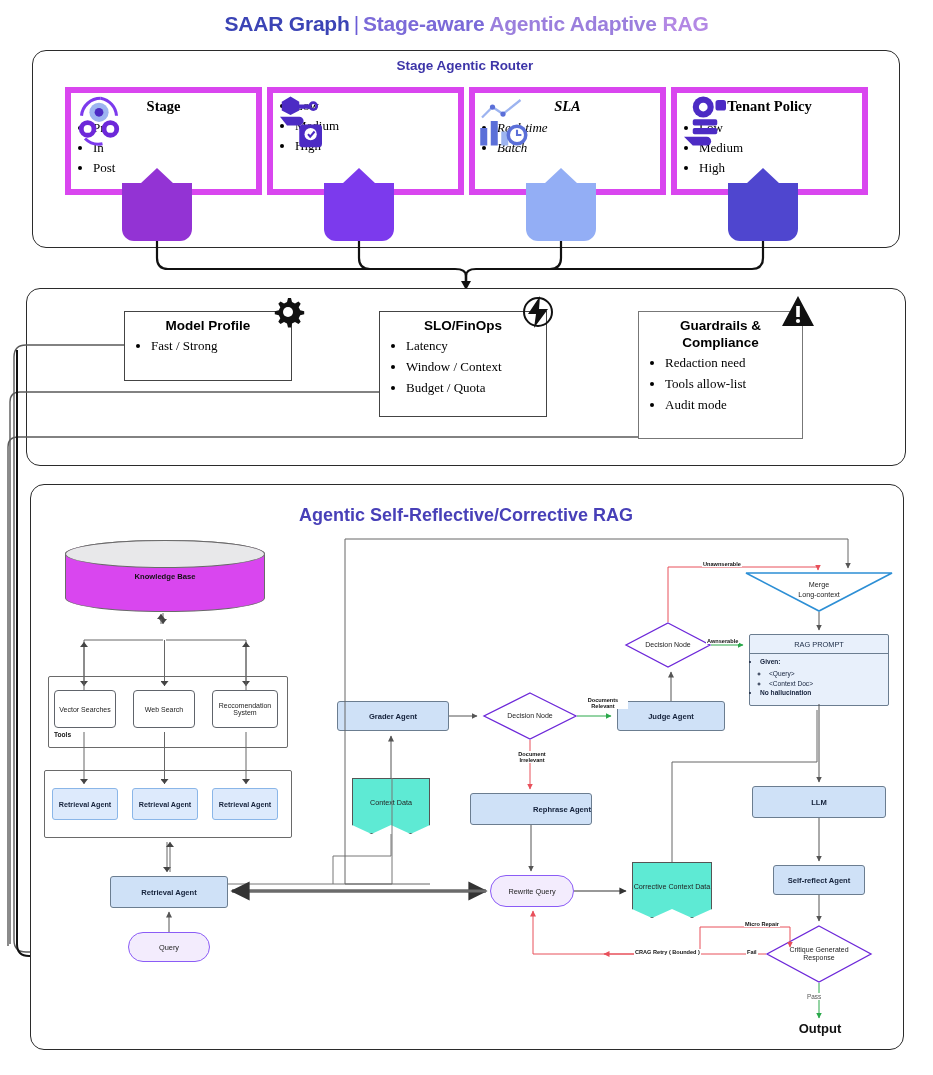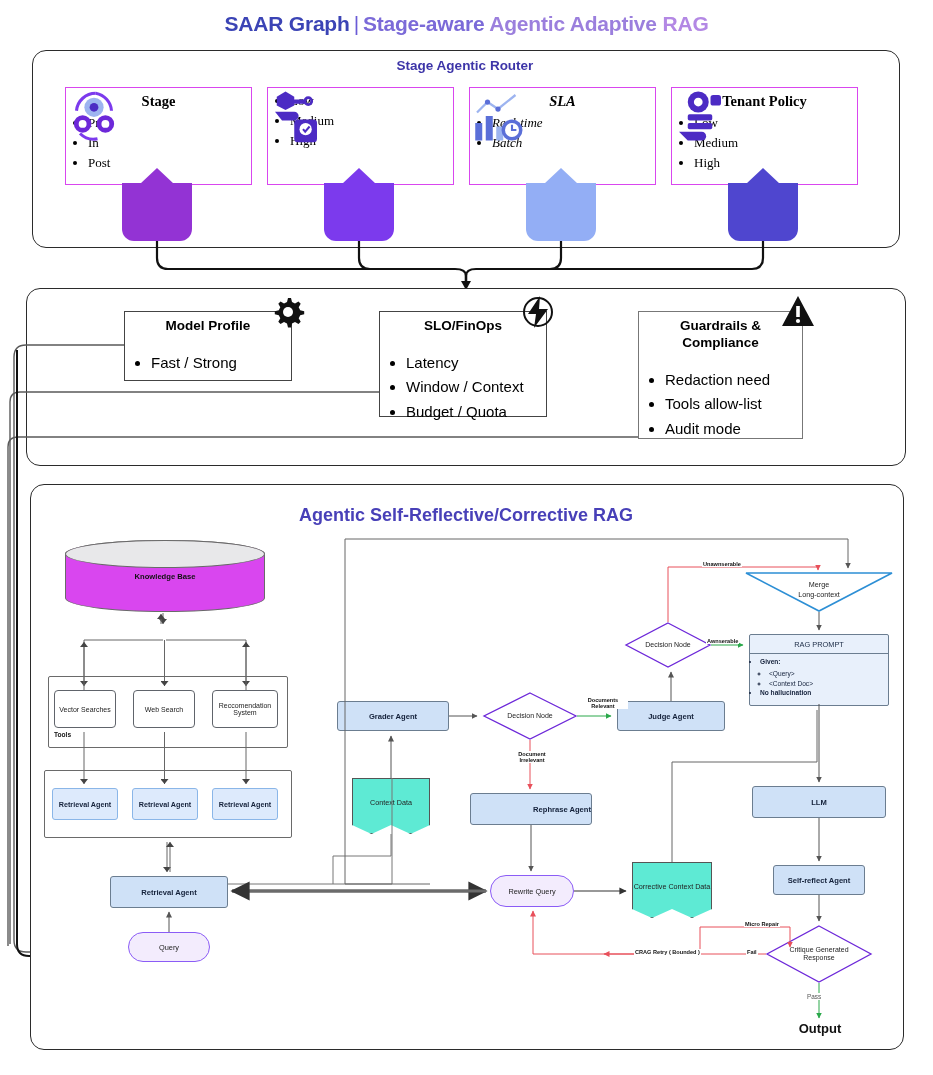--- a/index.html
+++ b/index.html
@@ -22,38 +22,38 @@
   #router-panel{left:32px;top:50px;width:866px;height:196px;}
   #policy-panel{left:26px;top:288px;width:878px;height:176px;}
   #rag-panel{left:30px;top:484px;width:872px;height:564px;}
 
   #router-title{top:58px;left:32px;width:866px;text-align:center;
      font-size:13.5px;font-weight:bold;color:#3d35a8;}
   #rag-title{top:505px;left:30px;width:872px;text-align:center;
      font-size:18px;font-weight:bold;color:#4840b8;}
 
   
-  .rcard{border:1px solid #d946ef;background:#fff;height:96px;top:87px;}
+  .rcard{border:6px solid #d946ef;background:#fff;height:96px;top:87px;}
   .rcard h3{margin:0;padding-top:5px;text-align:center;
      font-family:"Liberation Serif",serif;font-size:14.5px;font-weight:bold;}
   .rcard ul{margin:3px 0 0 0;padding-left:22px;
      font-family:"Liberation Serif",serif;font-size:13px;line-height:1.52;}
   .rcard li{padding:0;}
   .rcard .ico{position:absolute;right:6px;bottom:4px;width:56px;height:56px;}
   .tab{position:absolute;width:70px;height:58px;border-radius:0 0 12px 12px;}
   .tab:before{content:"";position:absolute;left:50%;top:-16px;
      margin-left:-17px;border-left:17px solid transparent;
      border-right:17px solid transparent;}
 
   
   .pbox{border:1px solid #444;background:#fff;}
   .pbox h3{margin:0;padding:6px 4px 2px;text-align:center;
      font-family:"Liberation Sans",sans-serif;font-size:13.5px;font-weight:bold;}
-  .pbox ul{margin:16px 0 0 0;padding-left:26px;
-     font-family:Liberation Sans, sans-serif;font-size:15px;line-height:1.63;}
+  .pbox ul{margin:0 0 0 0;padding-left:26px;
+     font-family:Liberation Serif, serif;font-size:13px;line-height:1.63;}
 
   
   .node{position:absolute;box-sizing:border-box;display:flex;
         align-items:center;justify-content:center;text-align:center;}
   .blue{background:#cfe1f7;border:1.1px solid #6b7d90;border-radius:3px;
         font-size:7.6px;font-weight:bold;color:#14213a;}
   .wbox{background:#fff;border:1px solid #60646b;border-radius:4px;
         font-size:7px;color:#222;}
   .lblue{background:#ddeafc;border:1.2px solid #8ab6e8;border-radius:3px;
         font-size:7.2px;font-weight:bold;color:#14213a;}

